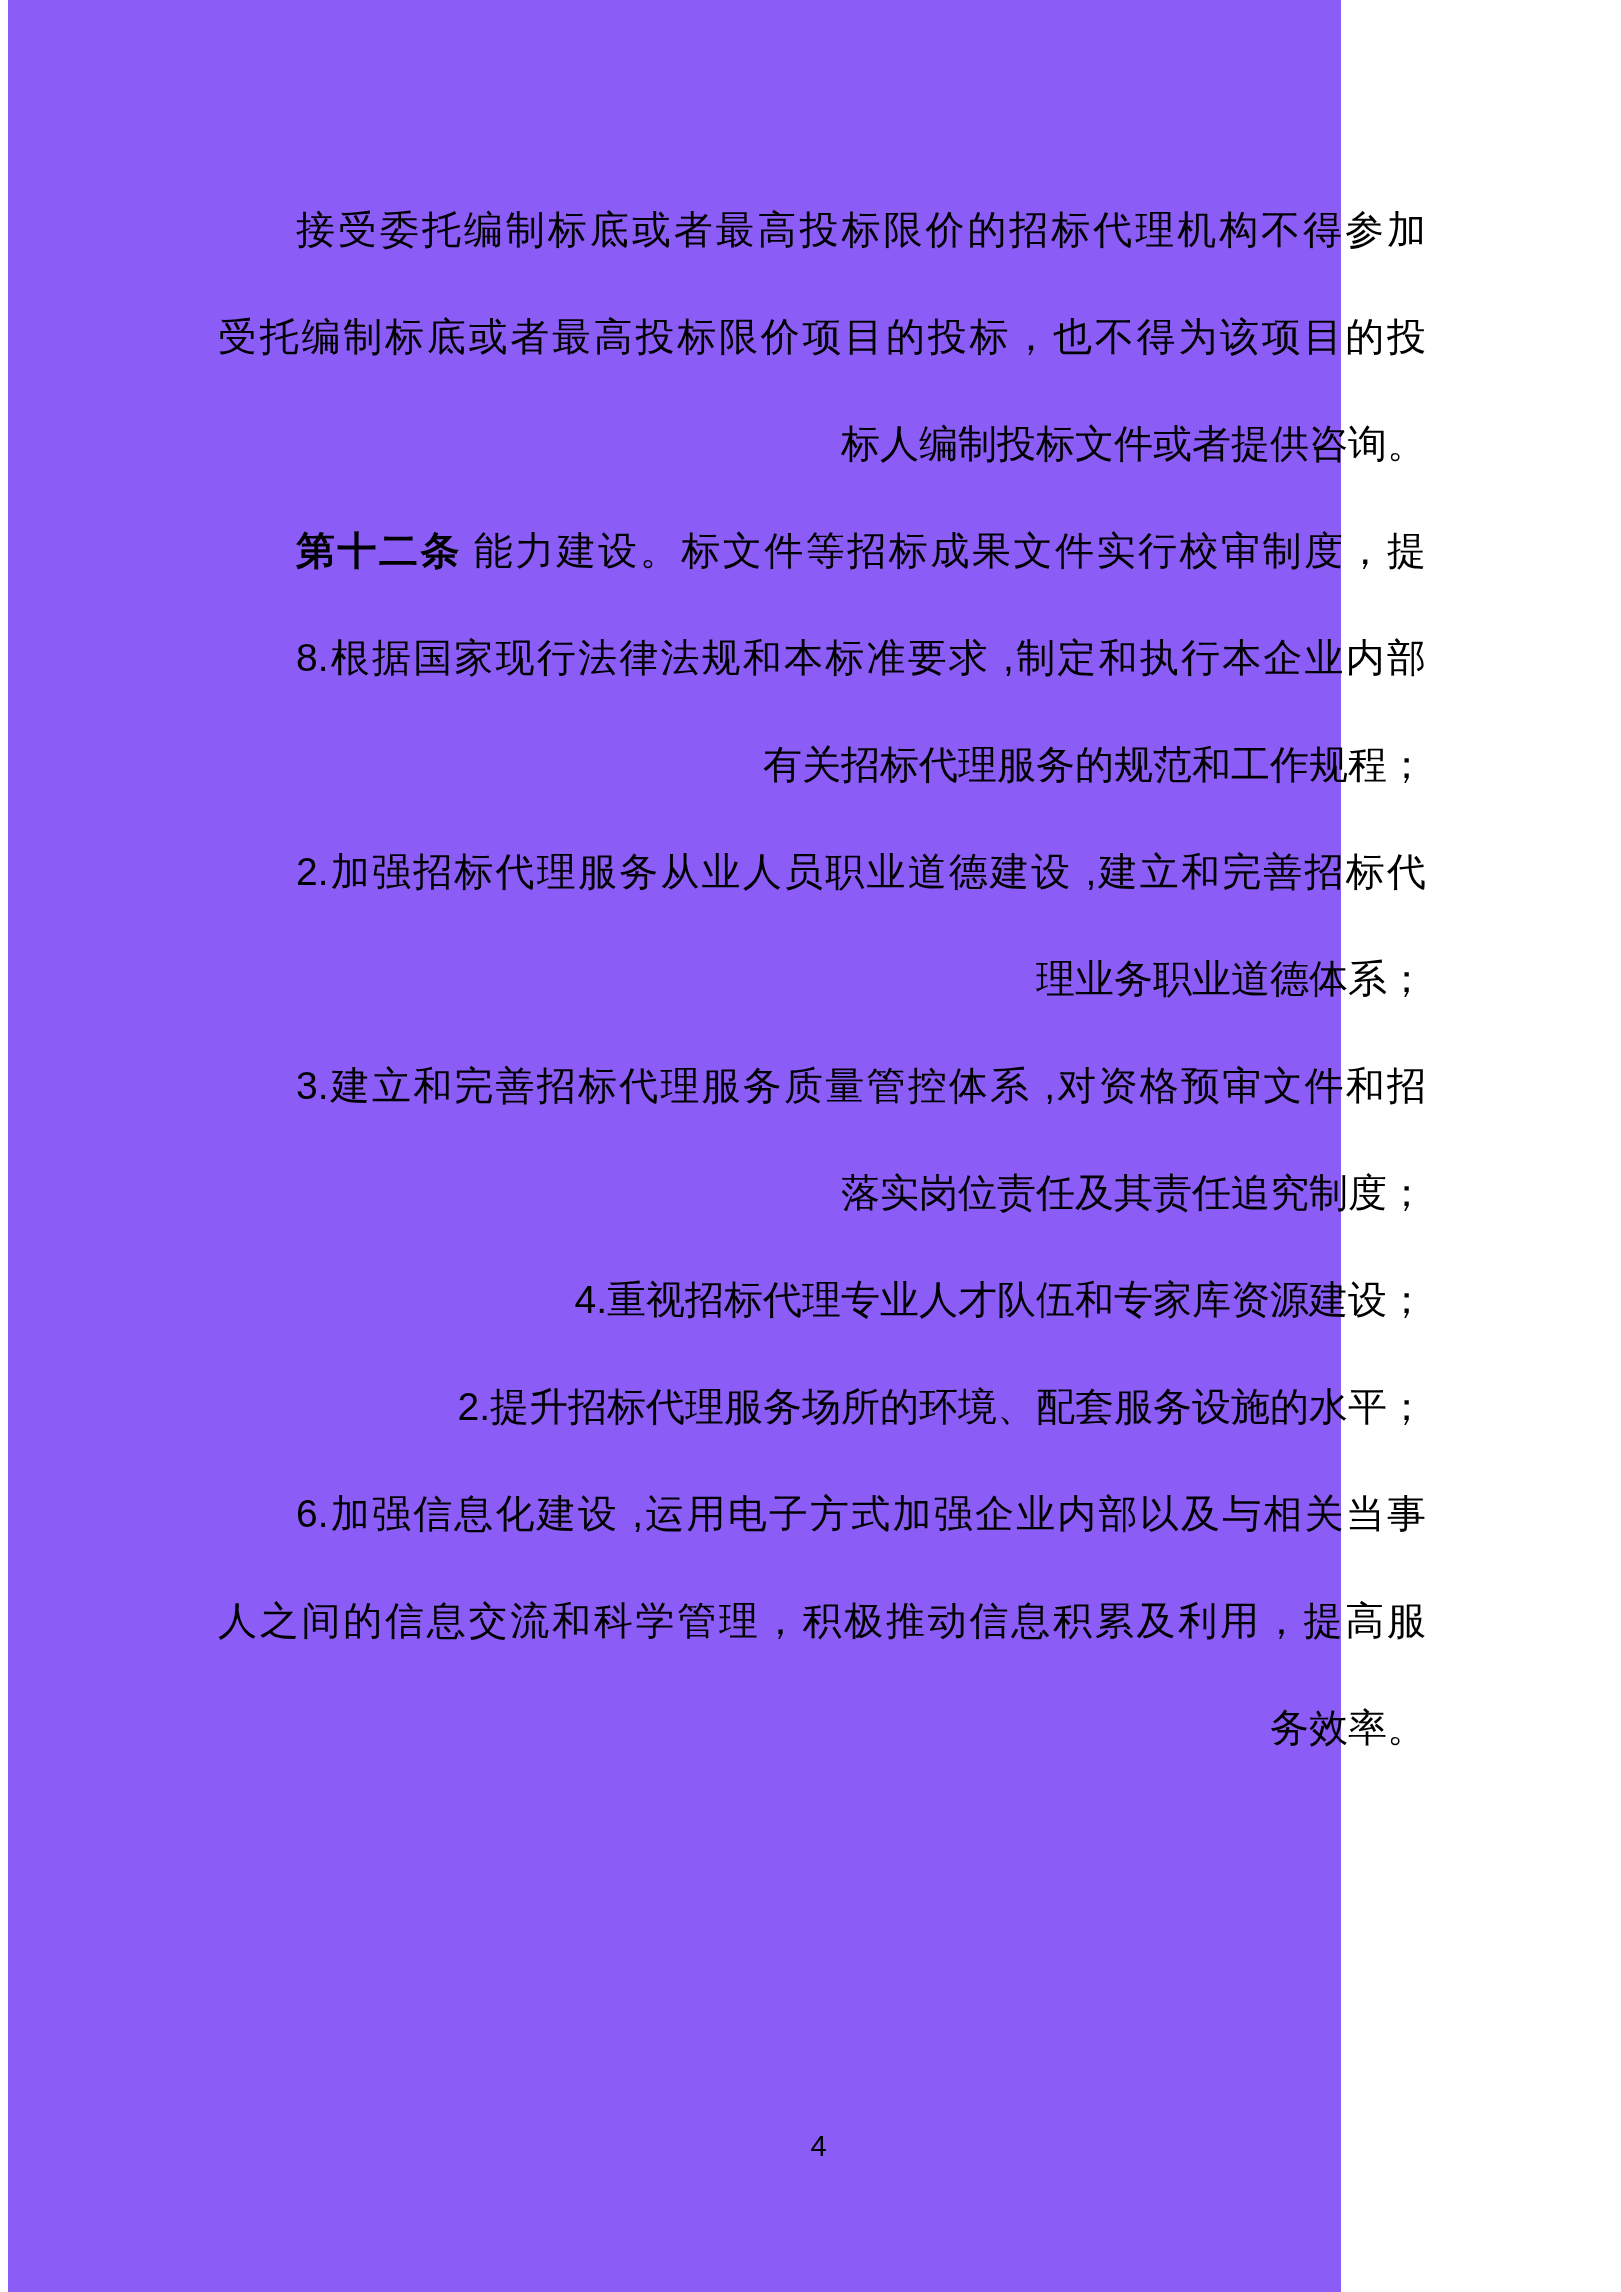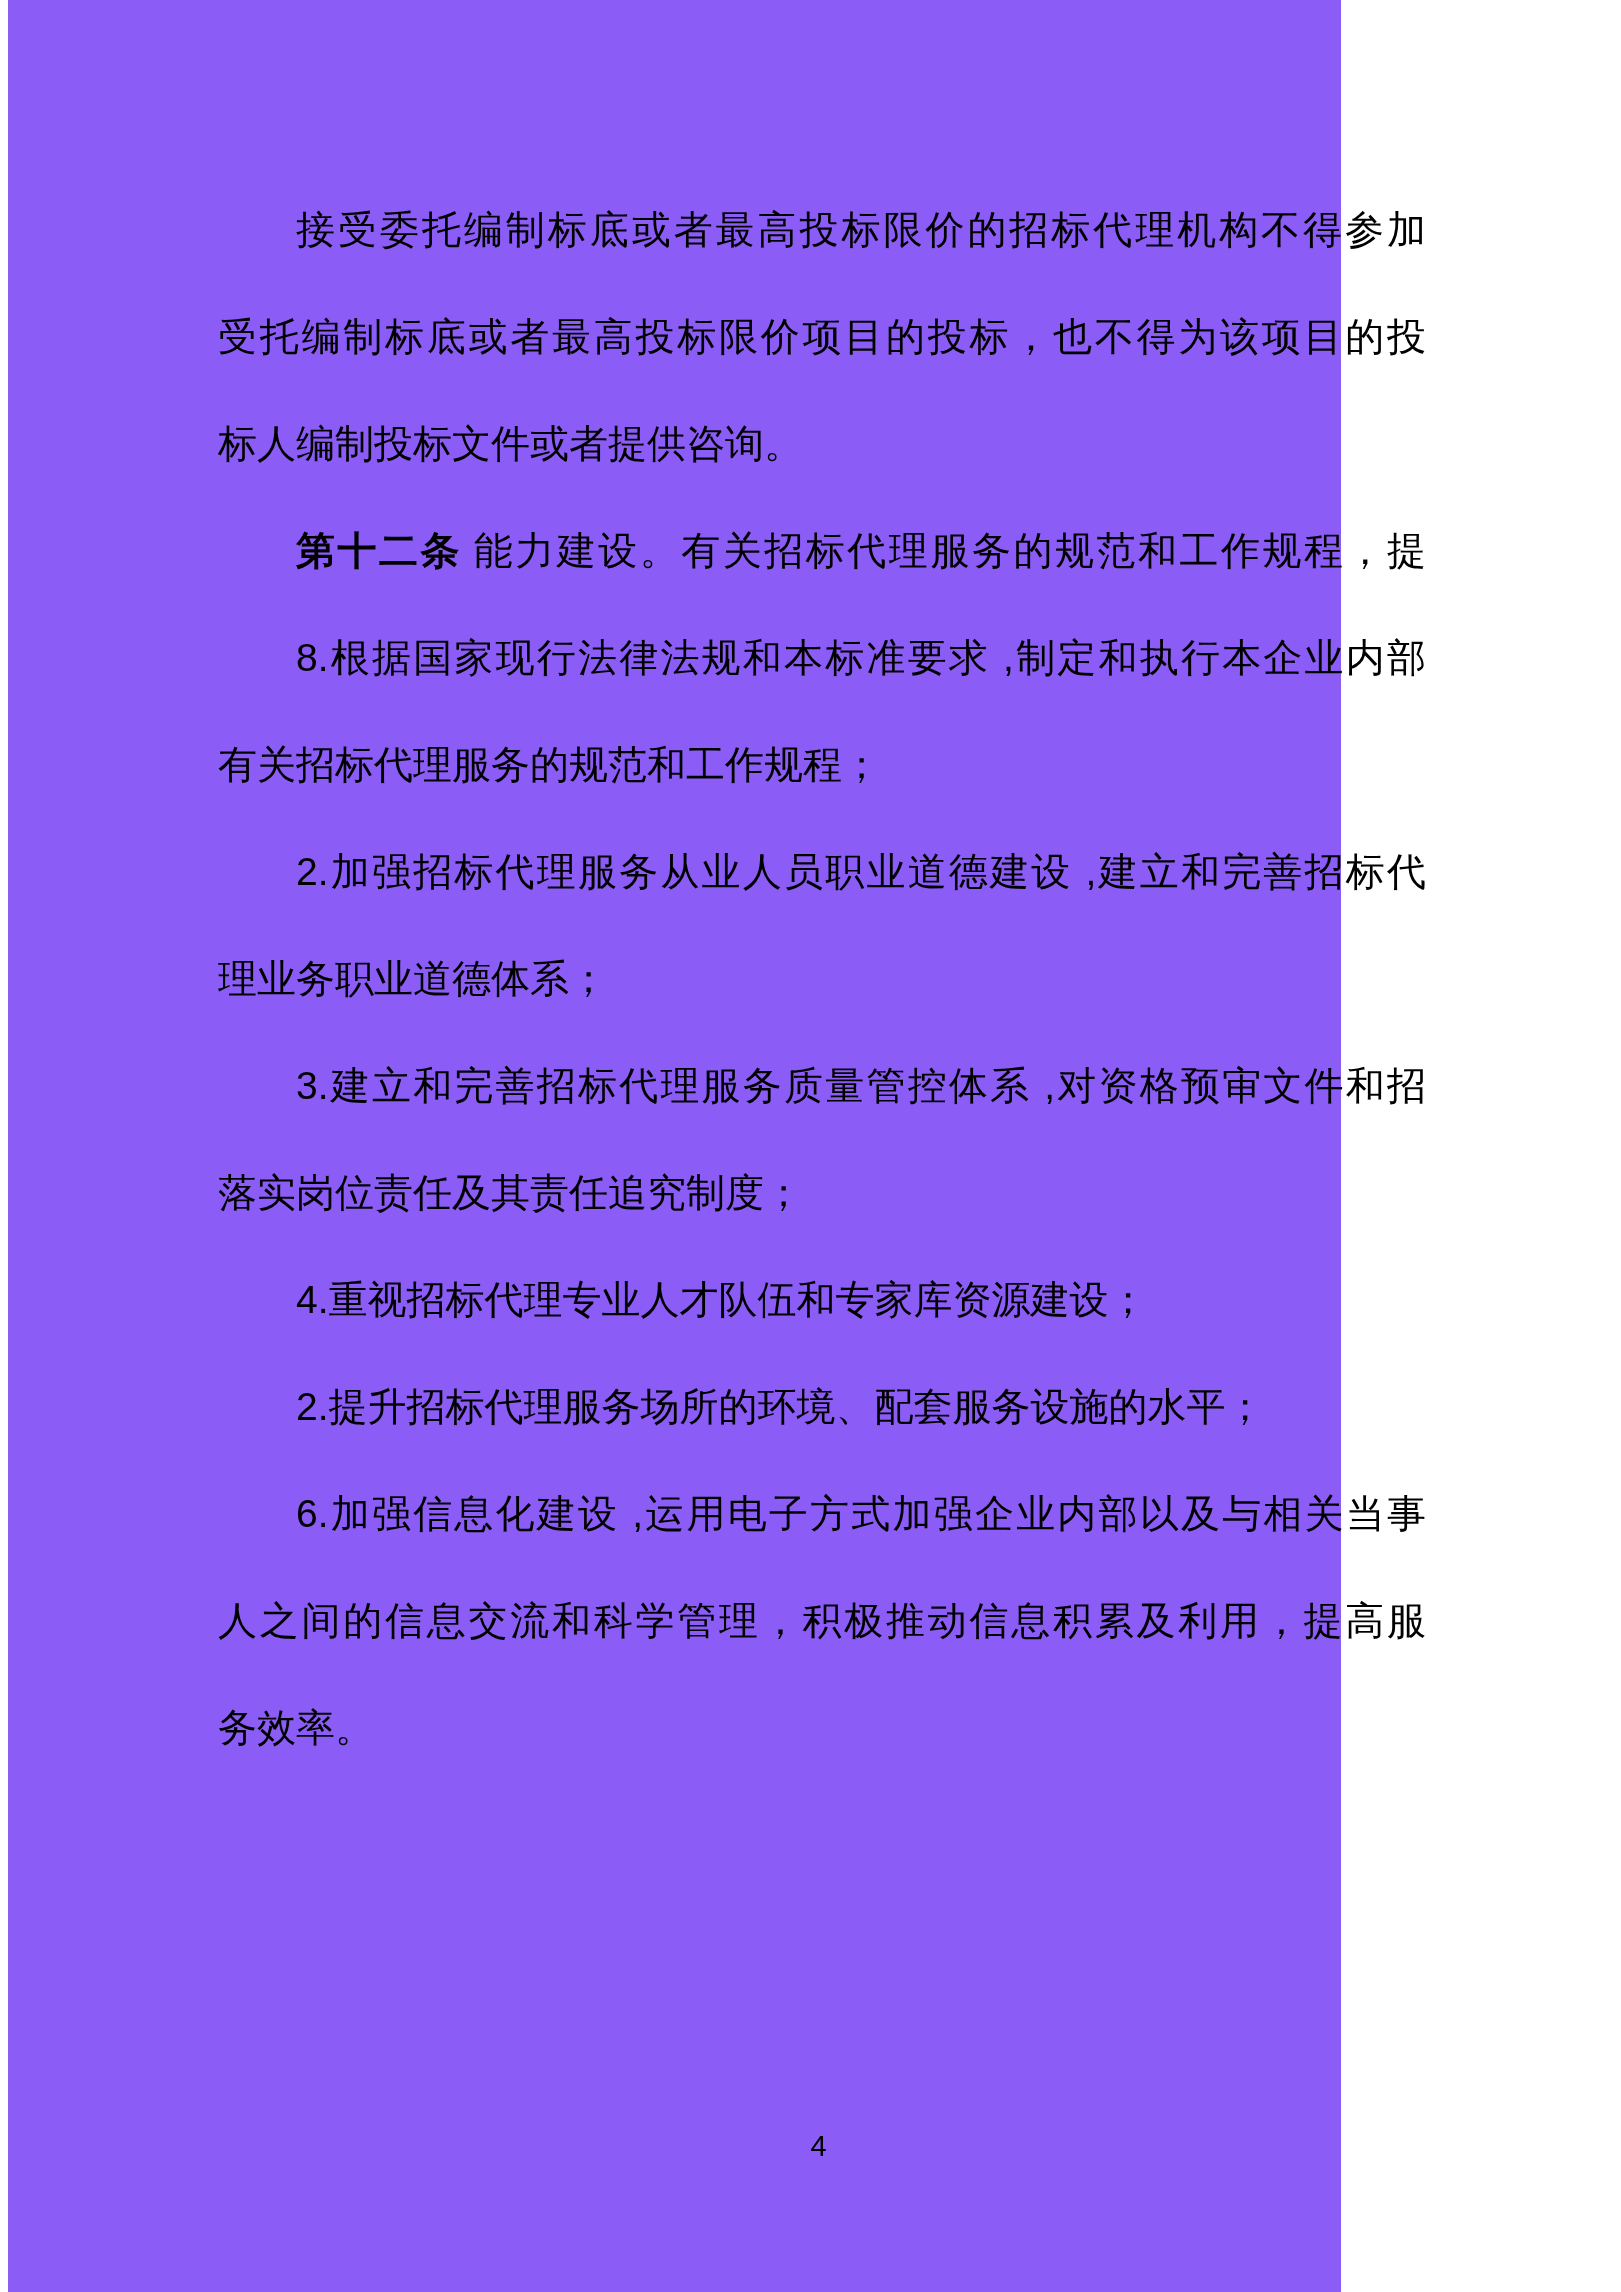--- a/index.html
+++ b/index.html
@@ -27,21 +27,21 @@
     left: 210px;
     top: 176px;
     width: 1208px;
     font-size: 39px;
     line-height: 107px;
     letter-spacing: 0;
     color: #000000;
   }
   .line {
     width: 100%;
-    text-align: left;
+    text-align: right;
   }
   .jl {
     text-align: justify;
     text-align-last: justify;
   }
   .indent {
     text-indent: 2em;
   }
   .lead-bold {
     font-weight: bold;
@@ -63,21 +63,21 @@
 
 <div class="page">
 
   <div class="doc-body">
 
     <div class="line jl indent">接受委托编制标底或者最高投标限价的招标代理机构不得参加</div>
     <div class="line jl">受托编制标底或者最高投标限价项目的投标，也不得为该项目的投</div>
     <div class="line">标人编制投标文件或者提供咨询。</div>
 
     <div class="line jl indent">
-      <span class="lead-bold">第十二条</span><span>能力建设。有关招标代理服务的规范和工作规程，提</span>
+      <span class="lead-bold">第十二条</span><span>能力建设。标文件等招标成果文件实行校审制度，提</span>
     </div>
 
     <div class="line jl indent">8.根据国家现行法律法规和本标准要求 ,制定和执行本企业内部</div>
     <div class="line">有关招标代理服务的规范和工作规程；</div>
 
     <div class="line jl indent">2.加强招标代理服务从业人员职业道德建设 ,建立和完善招标代</div>
     <div class="line">理业务职业道德体系；</div>
 
     <div class="line jl indent">3.建立和完善招标代理服务质量管控体系 ,对资格预审文件和招</div>
     <div class="line">落实岗位责任及其责任追究制度；</div>

